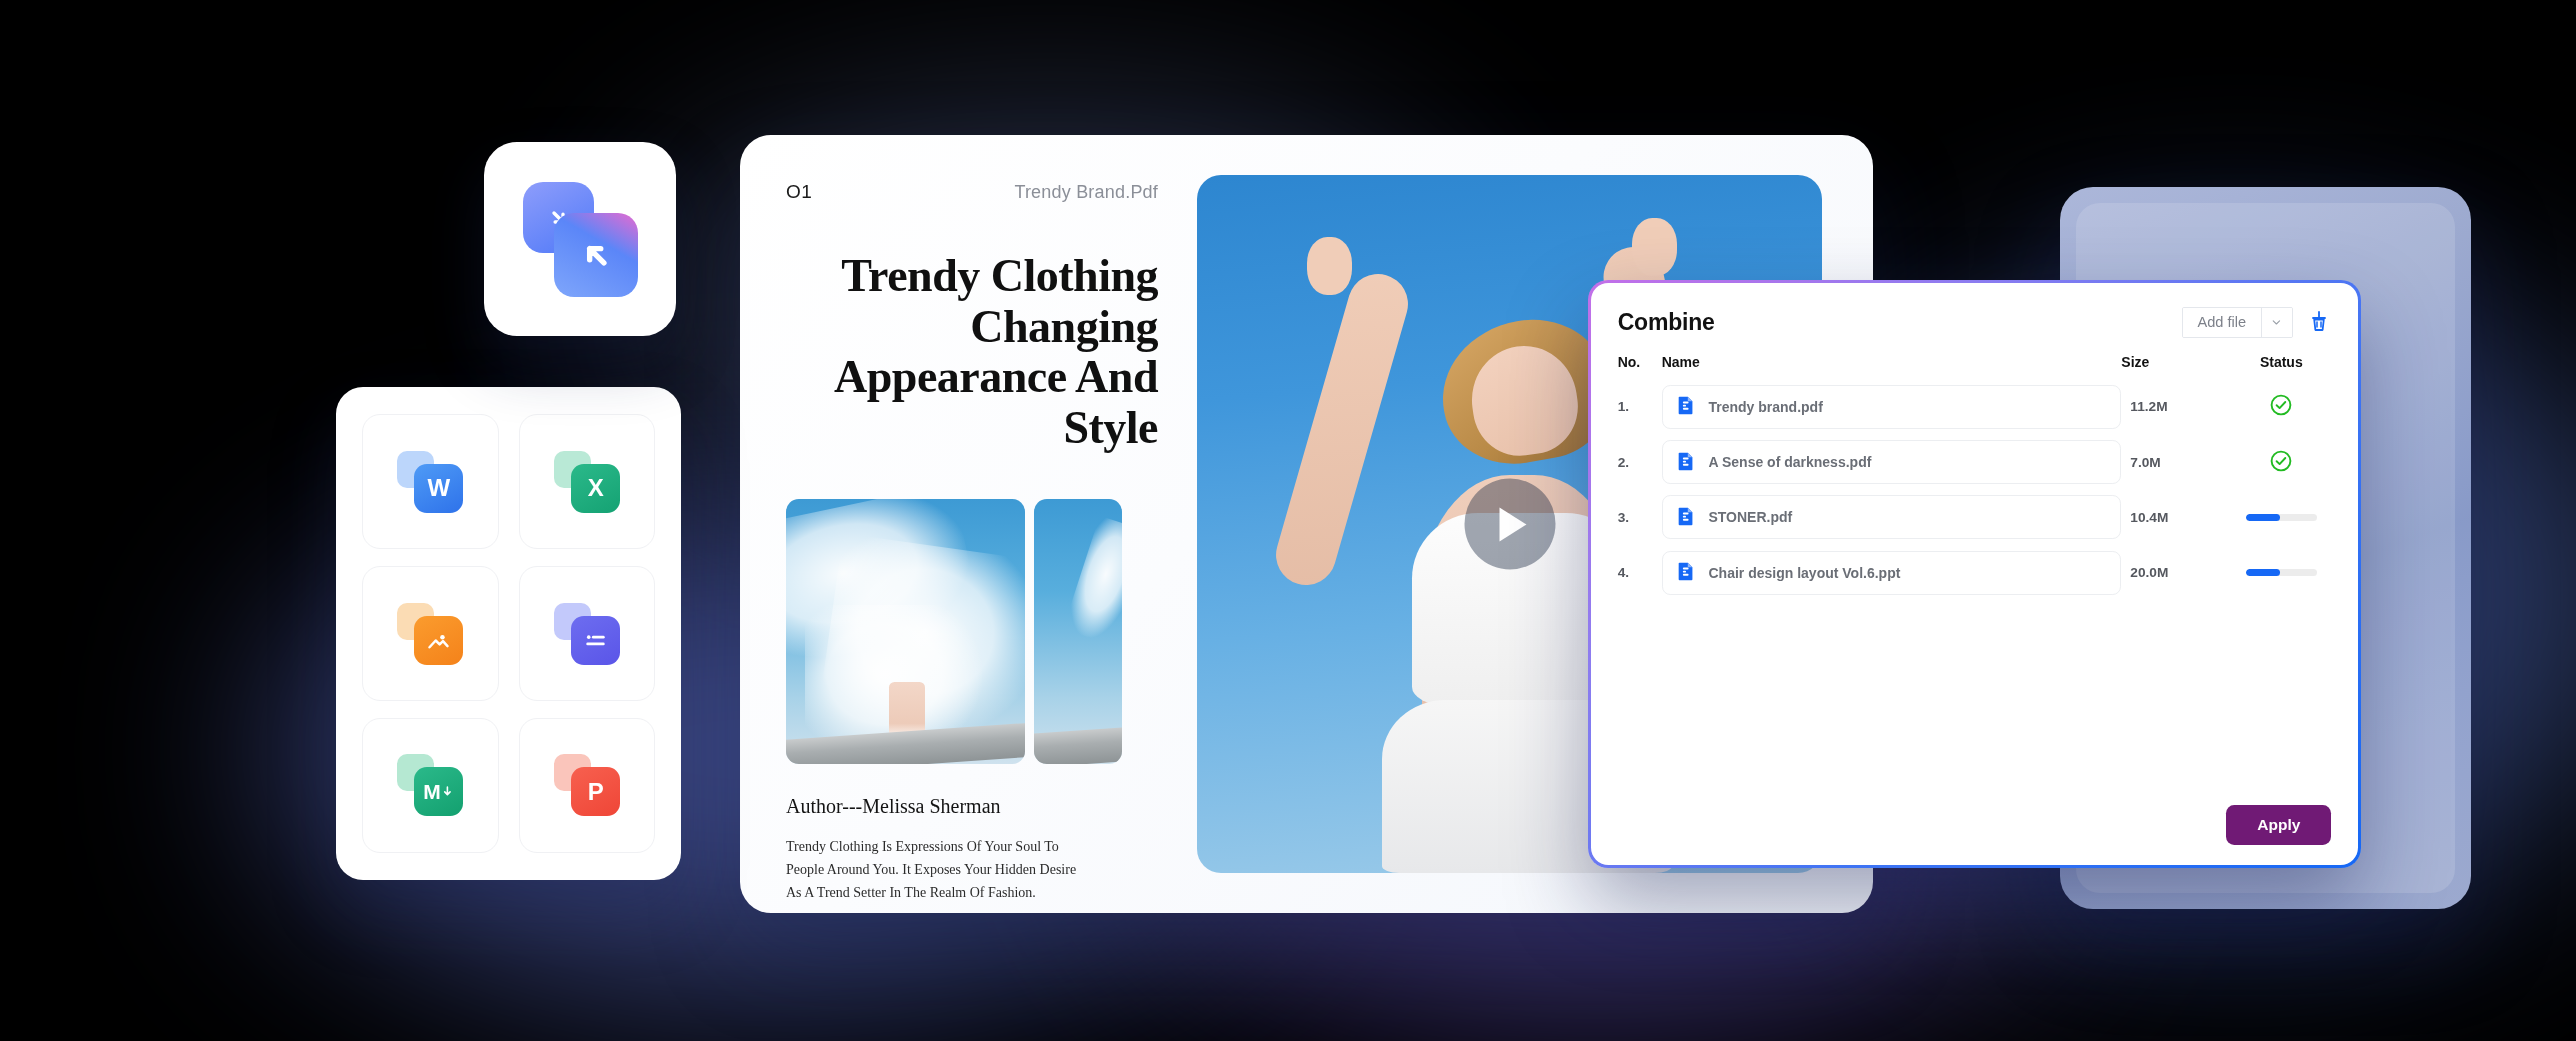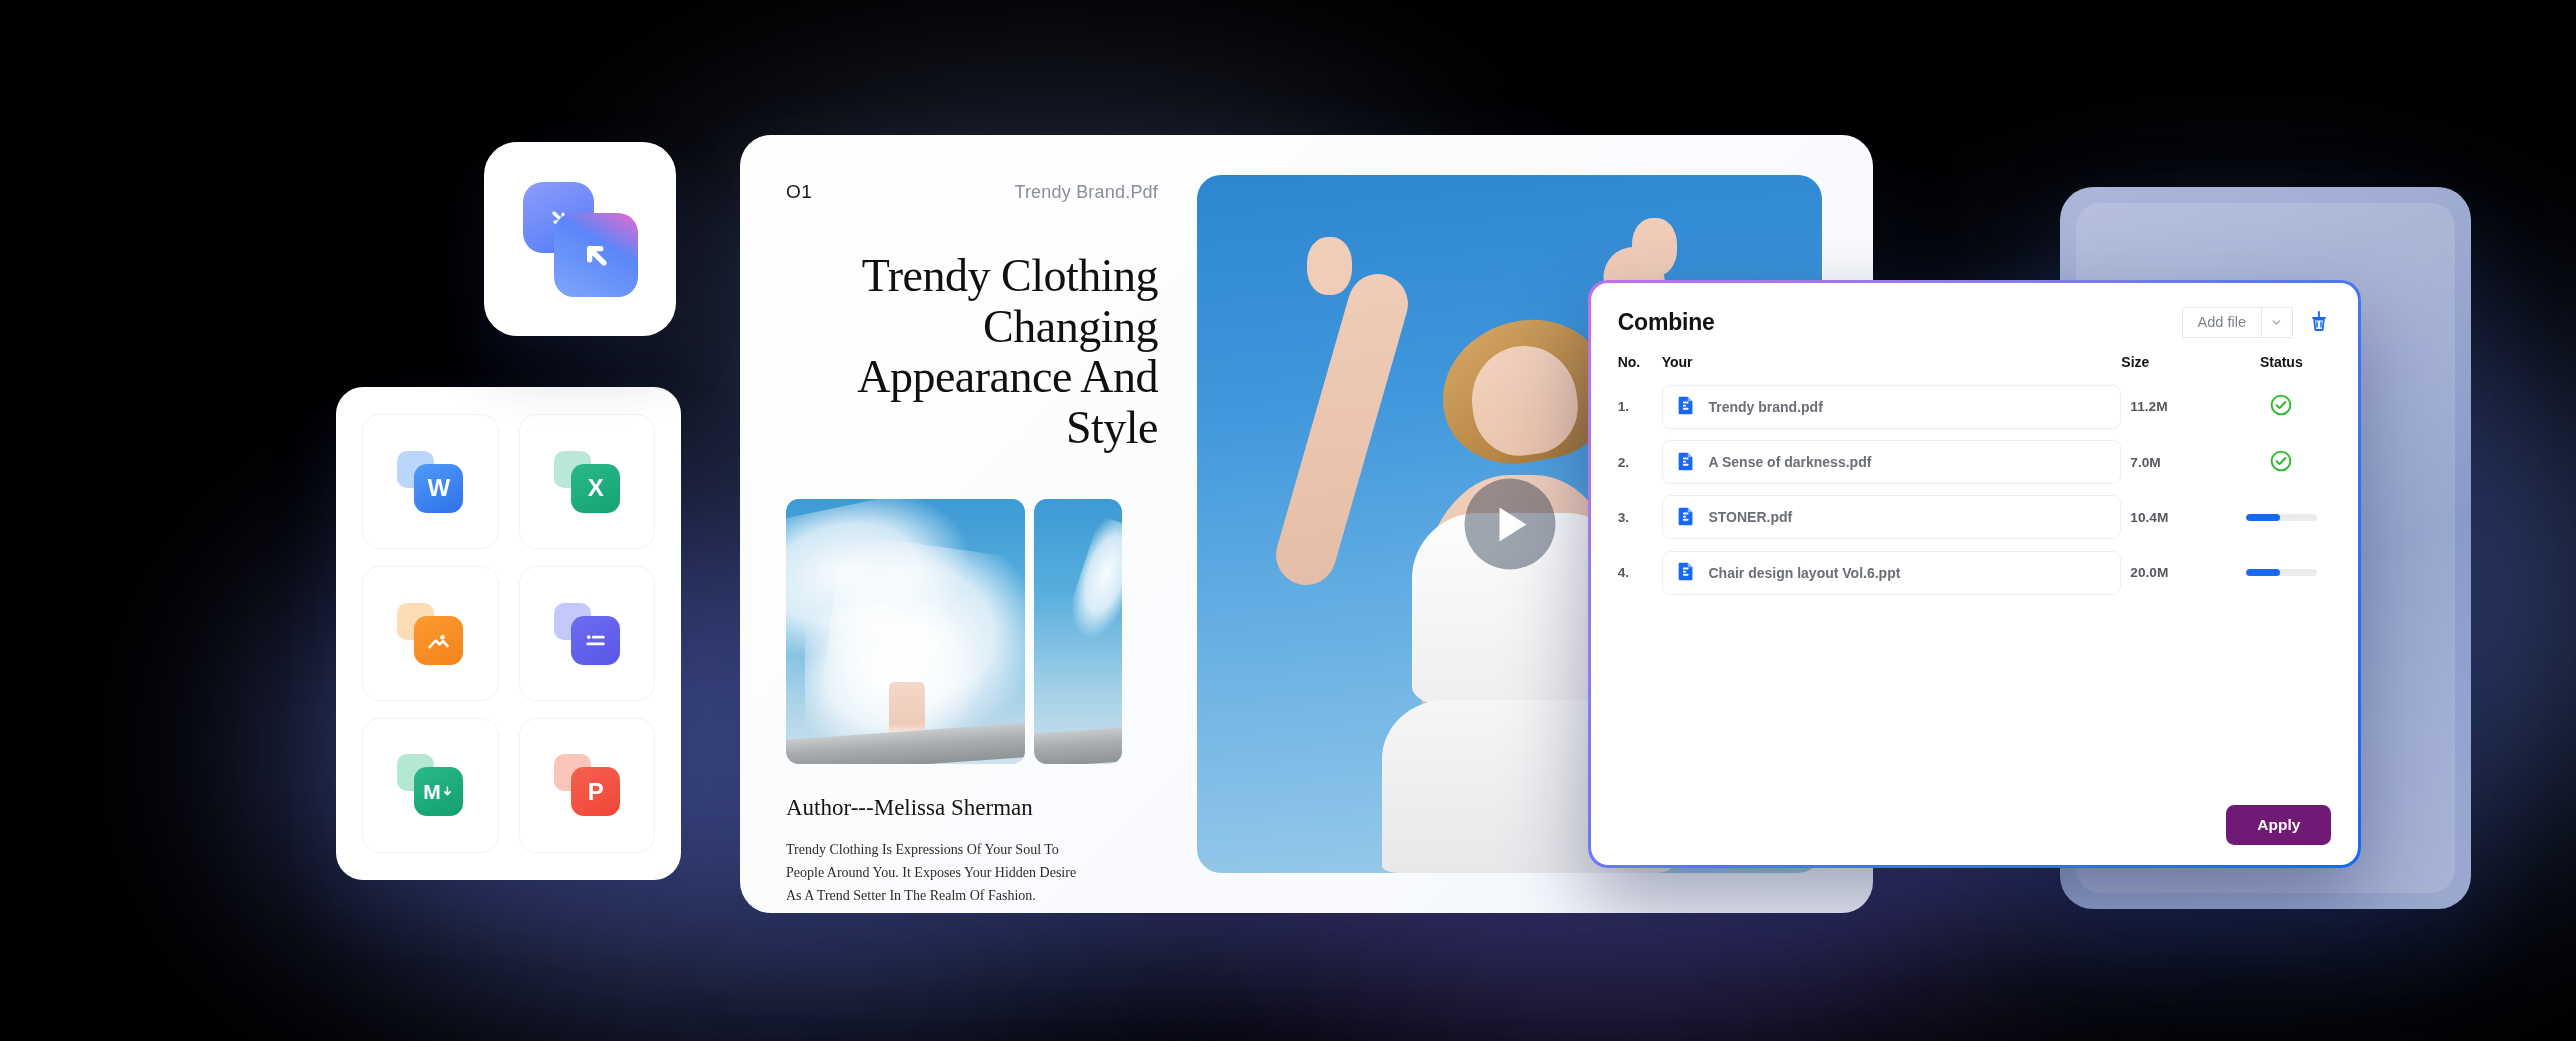--- a/index.html
+++ b/index.html
@@ -79,21 +79,21 @@
     font-family: "Liberation Sans", sans-serif;
   }
   .doc-filename {
     font-size: 18px;
     color: #8b8f98;
     letter-spacing: 0.2px;
   }
 
   .doc-title {
     font-family: "Liberation Serif", serif;
-    font-weight: 400;
+    font-weight: 700;
     font-size: 46px;
     line-height: 1.1;
     color: #101010;
     text-align: right;
     letter-spacing: -0.5px;
     margin-bottom: 46px;
     margin-top: 48px;
   }
 
   .doc-thumbs {
@@ -132,21 +132,21 @@
   .ledge {
     position: absolute;
     left: -6%; bottom: 0;
     width: 130%; height: 13%;
     background: linear-gradient(180deg, #c8cbcc 0%, #a9aeb0 40%, #8e9496 100%);
     transform: rotate(-4deg);
   }
 
   .doc-author {
     font-family: "Liberation Serif", serif;
-    font-size: 23px;
+    font-size: 20px;
     color: #141414;
     margin-bottom: 16.4px;
   }
   .doc-body {
     font-family: "Liberation Serif", serif;
     font-size: 14px;
     line-height: 1.65;
     color: #2b2b2b;
     max-width: 301px;
   }
@@ -577,21 +577,21 @@
               <path d="M7.2 9.5 L16.8 9.5 L15.6 20 L8.4 20 Z" stroke="#1668f5" stroke-width="1.8" fill="none" stroke-linejoin="round"></path>
               <path d="M10 12 L10 17 M14 12 L14 17" stroke="#1668f5" stroke-width="1.5" stroke-linecap="round"></path>
             </svg>
           </div>
         </div>
       </div>
 
       <div class="cb-table">
         <div class="cb-thead">
           <div class="c-no">No.</div>
-          <div class="c-name">Your</div>
+          <div class="c-name">Name</div>
           <div class="c-size">Size</div>
           <div class="c-status">Status</div>
         </div>
         <div id="file-rows">
             <div class="cb-row">
               <div class="cb-no">1.</div>
               <div class="cb-namebox">
                 <span class="file-ico"><svg width="22" height="22" viewBox="0 0 24 24">
                     <path d="M5 3 h9 l5 5 v13 a1 1 0 0 1 -1 1 h-13 a1 1 0 0 1 -1 -1 v-17 a1 1 0 0 1 1 -1 z" fill="#1668f5"></path>
                     <path d="M14 3 l5 5 h-5 z" fill="#8fb6fb"></path>

